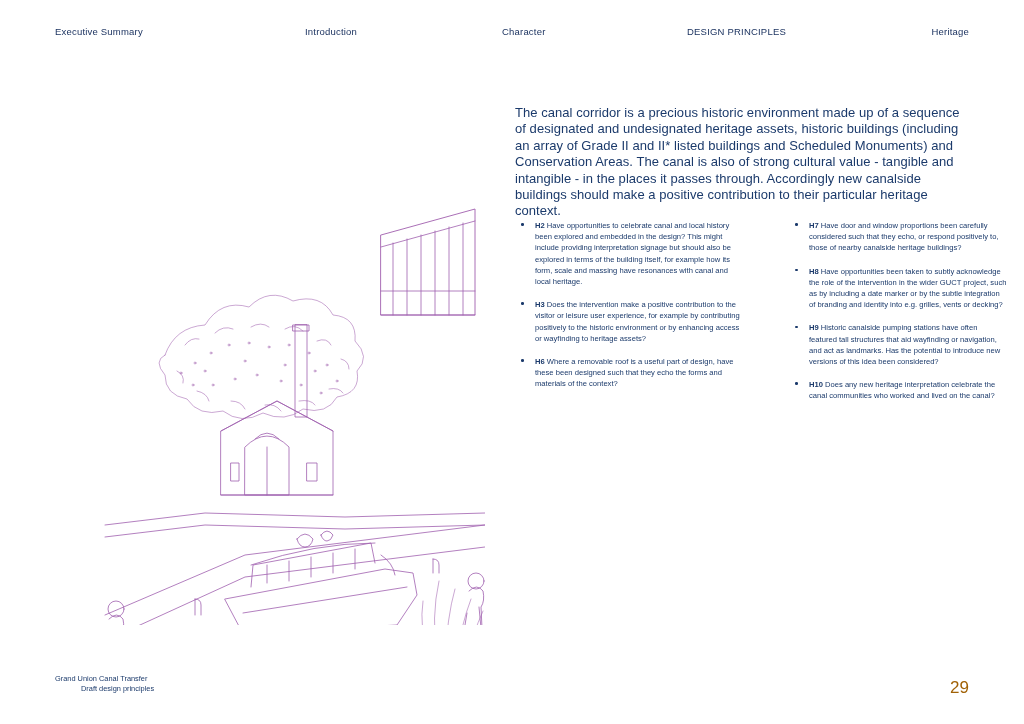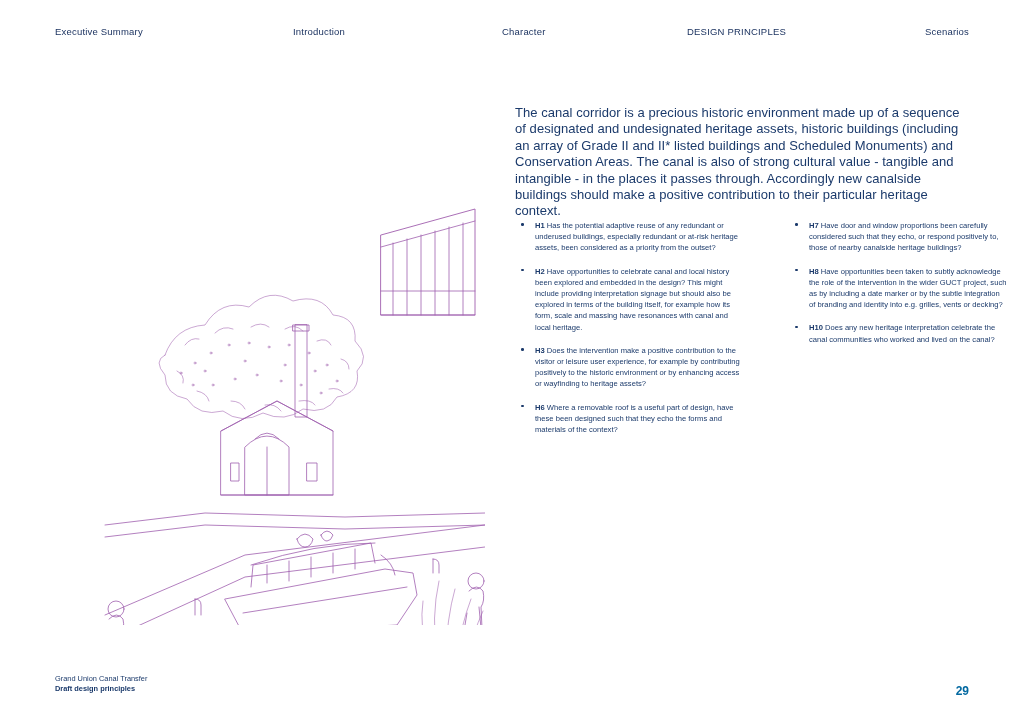--- a/index.html
+++ b/index.html
@@ -29,21 +29,21 @@
     font-size: 9.5px;
     color: #1d3461;
     letter-spacing: 0.2px;
   }
   .topnav .nav-item {
     position: absolute;
     top: 0;
     white-space: nowrap;
   }
   .nav-0 { left: 0px; }
-  .nav-1 { left: 238px; text-align: center; }
+  .nav-1 { left: 250px; text-align: center; }
   .nav-2 { left: 447px; }
   .nav-3 { left: 632px; }
   .nav-4 { right: 0px; }
   .nav-active { color: #1d3461; }
 
   
   .page-title {
     position: absolute;
     left: 55px;
     top: 92px;
@@ -102,28 +102,28 @@
   
   .footer {
     position: absolute;
     left: 55px;
     bottom: 30px;
     font-size: 7.4px;
     line-height: 10px;
     color: #1b3a6b;
   }
   .footer .f1 { font-weight: normal; }
-  .footer .f2 { font-weight: bold; }
+  .footer .f2 { font-weight: normal; margin-left: 26px; }
   .page-number {
     position: absolute;
     right: 55px;
     bottom: 26px;
-    font-size: 12px;
-    color: #0369a1;
-    font-weight: bold;
+    font-size: 17px;
+    color: #a16207;
+    font-weight: normal;
   }
 
   
   .illustration {
     position: absolute;
     left: 45px;
     top: 195px;
     width: 440px;
     height: 430px;
   }
@@ -132,32 +132,27 @@
 </head>
 <body>
 
 <div class="page">
 
   <div class="topnav">
     <div class="nav-item nav-0">Executive Summary</div>
     <div class="nav-item nav-1">Introduction</div>
     <div class="nav-item nav-2">Character</div>
     <div class="nav-item nav-3 nav-active">DESIGN PRINCIPLES</div>
-    <div class="nav-item nav-4">Scenarios</div>
+    <div class="nav-item nav-4">Heritage</div>
   </div>
 
 
   <p class="intro">The canal corridor is a precious historic environment made up of a sequence of designated and undesignated heritage assets, historic buildings (including an array of Grade II and II* listed buildings and Scheduled Monuments) and Conservation Areas. The canal is also of strong cultural value - tangible and intangible - in the places it passes through. Accordingly new canalside buildings should make a positive contribution to their particular heritage context.</p>
 
   <div class="col col-left">
-    <div class="qitem">
-      <span class="bullet"></span>
-      <span class="qcode">H1 </span>
-      <span class="qtext">Has the potential adaptive reuse of any redundant or underused buildings, especially redundant or at-risk heritage assets, been considered as a priority from the outset?</span>
-    </div>
     <div class="qitem">
       <span class="bullet"></span>
       <span class="qcode">H2 </span>
       <span class="qtext">Have opportunities to celebrate canal and local history been explored and embedded in the design? This might include providing interpretation signage but should also be explored in terms of the building itself, for example how its form, scale and massing have resonances with canal and local heritage.</span>
     </div>
     <div class="qitem">
       <span class="bullet"></span>
       <span class="qcode">H3 </span>
       <span class="qtext">Does the intervention make a positive contribution to the visitor or leisure user experience, for example by contributing positively to the historic environment or by enhancing access or wayfinding to heritage assets?</span>
     </div>
@@ -171,20 +166,25 @@
   <div class="col col-right">
     <div class="qitem">
       <span class="bullet"></span>
       <span class="qcode">H7 </span>
       <span class="qtext">Have door and window proportions been carefully considered such that they echo, or respond positively to, those of nearby canalside heritage buildings?</span>
     </div>
     <div class="qitem">
       <span class="bullet"></span>
       <span class="qcode">H8 </span>
       <span class="qtext">Have opportunities been taken to subtly acknowledge the role of the intervention in the wider GUCT project, such as by including a date marker or by the subtle integration of branding and identity into e.g. grilles, vents or decking?</span>
+    </div>
+    <div class="qitem">
+      <span class="bullet"></span>
+      <span class="qcode">H9 </span>
+      <span class="qtext">Historic canalside pumping stations have often featured tall structures that aid wayfinding or navigation, and act as landmarks. Has the potential to introduce new versions of this idea been considered?</span>
     </div>
     <div class="qitem">
       <span class="bullet"></span>
       <span class="qcode">H10 </span>
       <span class="qtext">Does any new heritage interpretation celebrate the canal communities who worked and lived on the canal?</span>
     </div>
   </div>
 
   <div class="illustration">
     <svg width="440" height="430" viewBox="0 0 440 430" fill="none" stroke="#a05fae" stroke-width="0.8" stroke-linecap="round" stroke-linejoin="round">

